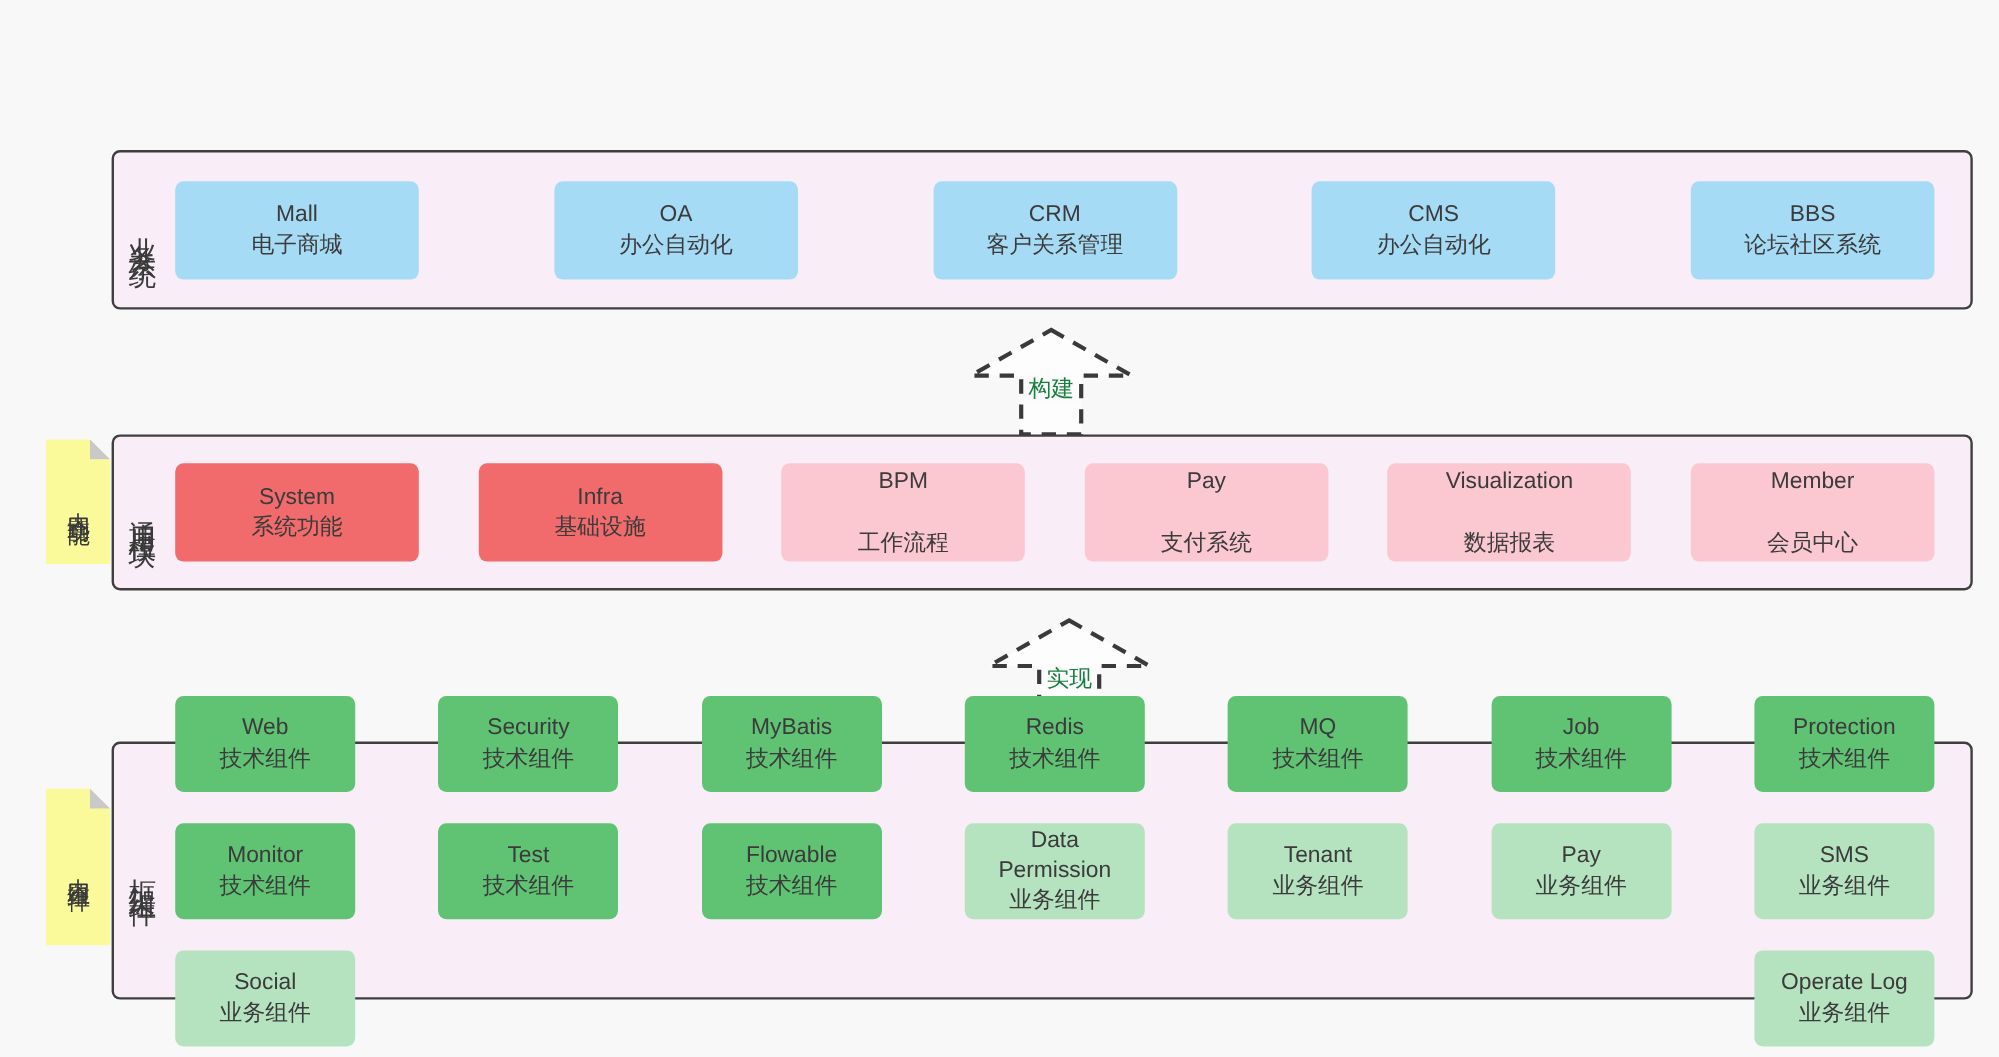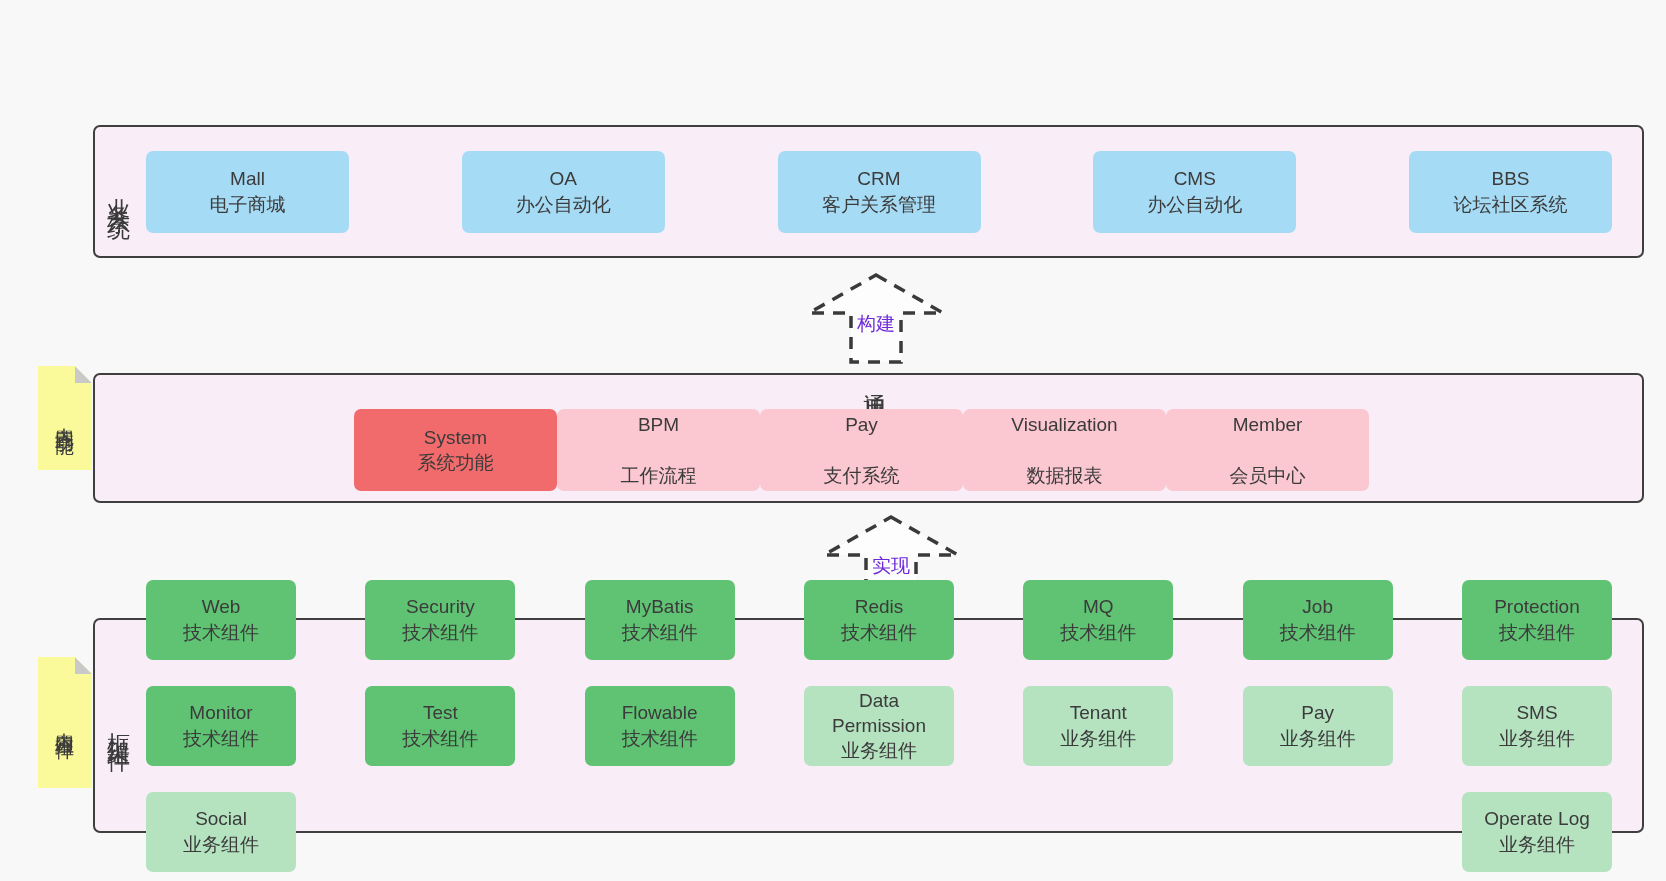--- a/index.html
+++ b/index.html
@@ -8,21 +8,21 @@
     width:1666px;height:881px;position:relative;overflow:hidden;
     background:#f8f8f8;color:#3a3a3a;
     font-family:"Liberation Sans","DejaVu Sans",sans-serif;
   }
   .panel{
     position:absolute;left:93px;width:1551px;box-sizing:border-box;
     background:#f9edf7;border:2px solid #3f3f3f;border-radius:7px;
     display:flex;align-items:center;
   }
   #panel-business{top:125px;height:133px;}
-  #panel-modules{top:373px;height:130px;flex-direction:column;}
+  #panel-modules{top:362px;height:130px;}
   #panel-components{top:618px;height:215px;}
   .panel-label{
     flex:0 0 auto;writing-mode:vertical-rl;text-orientation:upright;
     font-size:23px;letter-spacing:6px;padding-left:12px;line-height:1;
     color:#3a3a3a;
   }
   .row{
     flex:1;display:flex;justify-content:space-between;align-items:center;
     padding:0 30px 0 16px;
   }
@@ -58,21 +58,21 @@
     writing-mode:vertical-rl;text-orientation:upright;
     font-size:19px;letter-spacing:3px;line-height:1;color:#3a3a3a;
   }
   .arrow{position:absolute;width:140px;height:94px;}
   #arrow-build{left:806px;top:272px;}
   #arrow-implement{left:821px;top:514px;}
   .arrow svg{display:block;width:100%;height:100%;}
   .arrow-label{
     position:absolute;left:50%;top:55%;transform:translate(-50%,-50%);
     background:#fcfcfc;font-size:19px;padding:0 3px;white-space:nowrap;
-    color:#6d28d9;
+    color:#15803d;
   }
 </style>
 </head>
 <body>
 
 <div class="panel" id="panel-business">
   <div class="panel-label">业务系统</div>
   <div class="row">
     <div class="box blue">
       <div>Mall</div>
@@ -109,20 +109,24 @@
   <span class="note-fold"></span>
 </div>
 
 <div class="panel" id="panel-modules">
   <div class="panel-label">通用模块</div>
   <div class="row">
     <div class="box red">
       <div>System</div>
       <div>系统功能</div>
     </div>
+    <div class="box red">
+      <div>Infra</div>
+      <div>基础设施</div>
+    </div>
     <div class="box pink">
       <div>BPM</div>
       <div>工作流程</div>
     </div>
     <div class="box pink">
       <div>Pay</div>
       <div>支付系统</div>
     </div>
     <div class="box pink">
       <div>Visualization</div>

